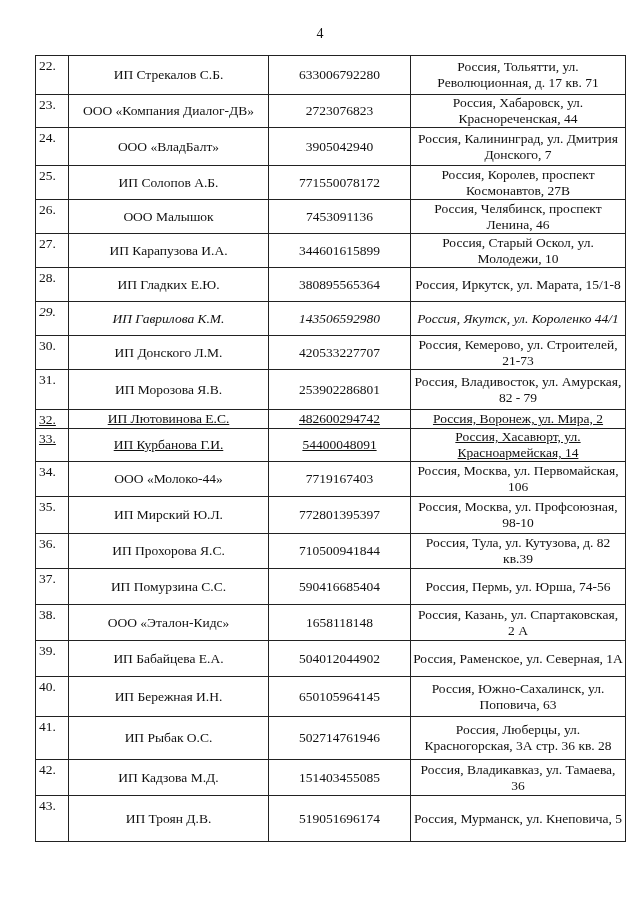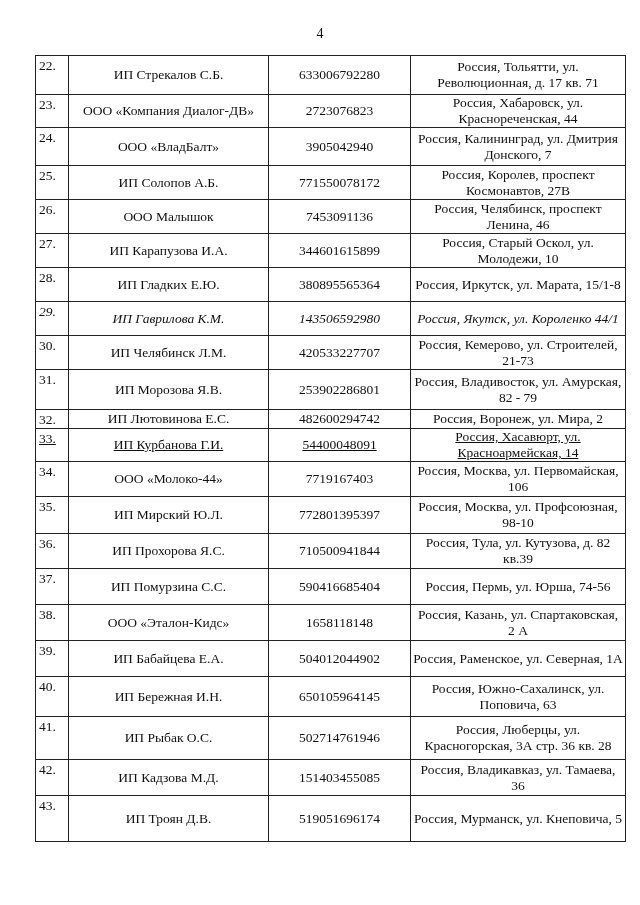--- a/index.html
+++ b/index.html
@@ -73,31 +73,31 @@
     <td class="addr">Россия, Иркутск, ул. Марата, 15/1-8</td>
   </tr>
       <tr style="height: 34px; font-style: italic;">
     <td class="num">29.</td>
     <td class="name">ИП Гаврилова К.М.</td>
     <td class="inn">143506592980</td>
     <td class="addr">Россия, Якутск, ул. Короленко 44/1</td>
   </tr>
       <tr style="height: 34px;">
     <td class="num">30.</td>
-    <td class="name">ИП Челябинск Л.М.</td>
+    <td class="name">ИП Донского Л.М.</td>
     <td class="inn">420533227707</td>
     <td class="addr">Россия, Кемерово, ул. Строителей, 21-73</td>
   </tr>
       <tr style="height: 40px;">
     <td class="num">31.</td>
     <td class="name">ИП Морозова Я.В.</td>
     <td class="inn">253902286801</td>
     <td class="addr">Россия, Владивосток, ул. Амурская, 82 - 79</td>
   </tr>
-      <tr style="height: 16px;">
+      <tr style="height: 16px; text-decoration: underline;">
     <td class="num">32.</td>
     <td class="name">ИП Лютовинова Е.С.</td>
     <td class="inn">482600294742</td>
     <td class="addr">Россия, Воронеж, ул. Мира, 2</td>
   </tr>
       <tr style="height: 17px; text-decoration: underline;">
     <td class="num">33.</td>
     <td class="name">ИП Курбанова Г.И.</td>
     <td class="inn">54400048091</td>
     <td class="addr">Россия, Хасавюрт, ул. Красноармейская, 14</td>

